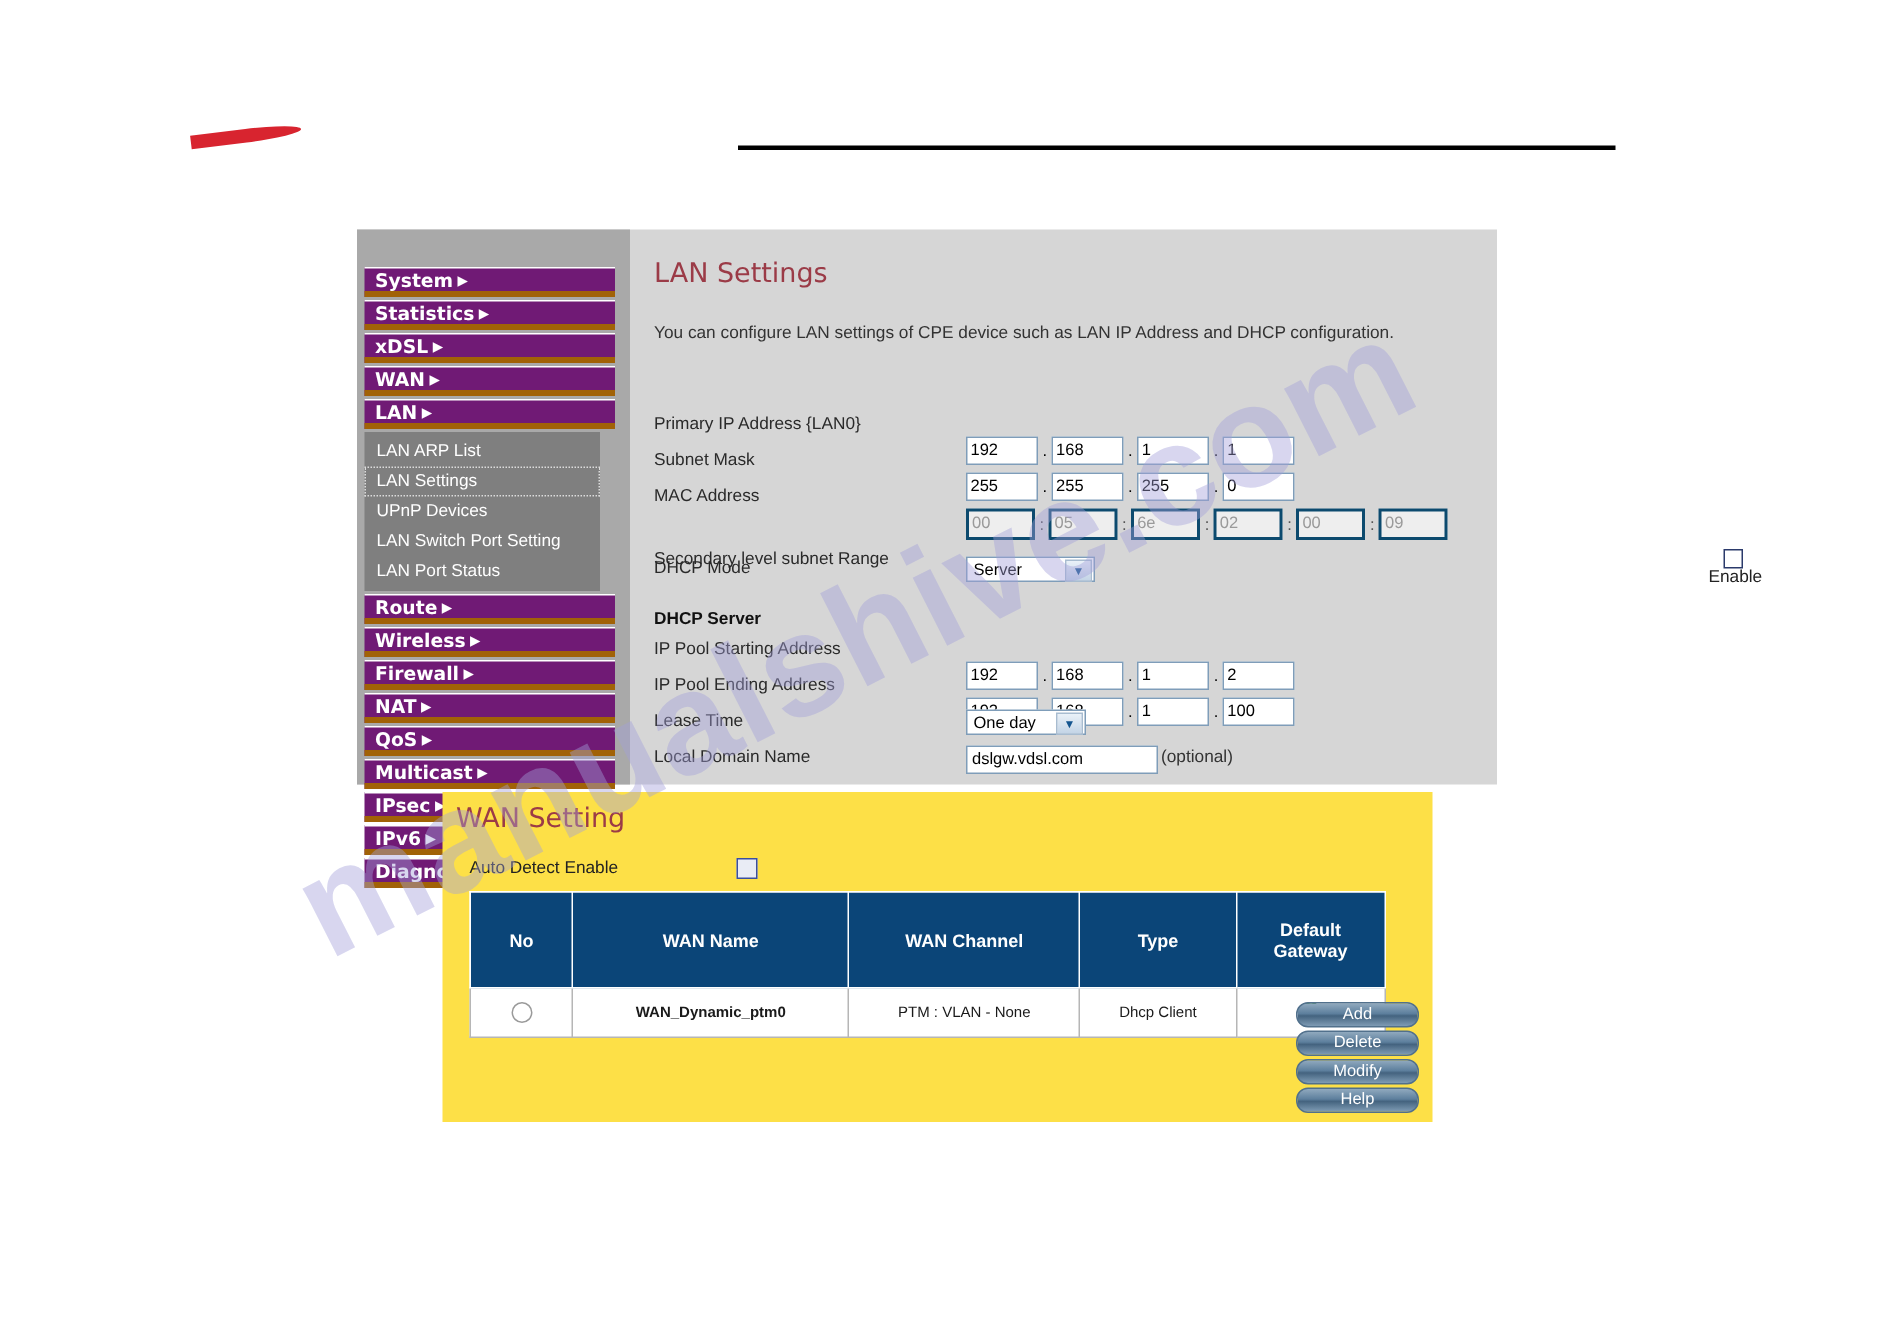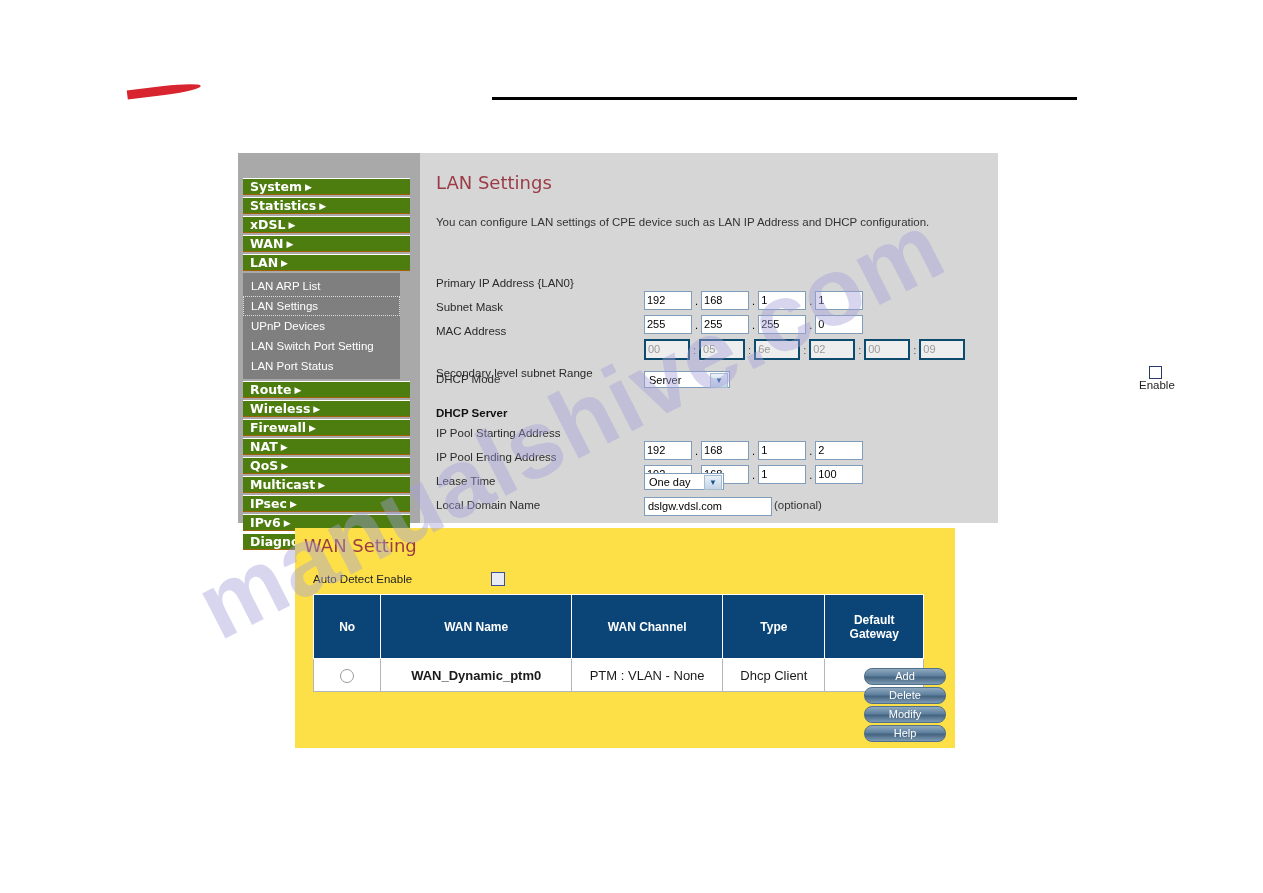--- a/index.html
+++ b/index.html
@@ -84,30 +84,30 @@
     left: 0; top: 0;
     width: 182px; height: 370px;
     background: #a9a9a9;
   }
   #nav-list {
     position: absolute;
     left: 5px; top: 25px;
     width: 167px;
   }
   .nav-top {
-    background: #4d7c0f;
+    background: #701a75;
     color: #ffffff;
     font-weight: bold;
     font-size: 12.5px;
     height: 15px;
     line-height: 15px;
     padding: 0 0 0 7px;
     margin-bottom: 2px;
     border-top: 1px solid #ffffff;
-    border-bottom: 1px solid #a16207;
+    border-bottom: 4px solid #a16207;
     position: relative;
     font-family: "DejaVu Sans", sans-serif;
   }
   .nav-top .caret {
     font-size: 9px;
     margin-left: 3px;
     position: relative;
     top: -1px;
   }
   #submenu {
@@ -292,21 +292,21 @@
     font-size: 12px;
     font-weight: bold;
     height: 41px;
     border: 1px solid #ffffff;
     font-family: Liberation Sans, sans-serif;
     padding: 11px;
   }
   #wan-table td {
     background: #ffffff;
     color: #1a1a1a;
-    font-size: 13px;
+    font-size: 10px;
     height: 32px;
     text-align: center;
     border: 1px solid #b6b6b6;
     padding: 0;
   }
   #wan-table td.wanname { font-weight: bold; }
   .col-no { width: 58px; }
   .col-name { width: 196px; }
   .col-channel { width: 167px; }
   .col-type { width: 104px; }

